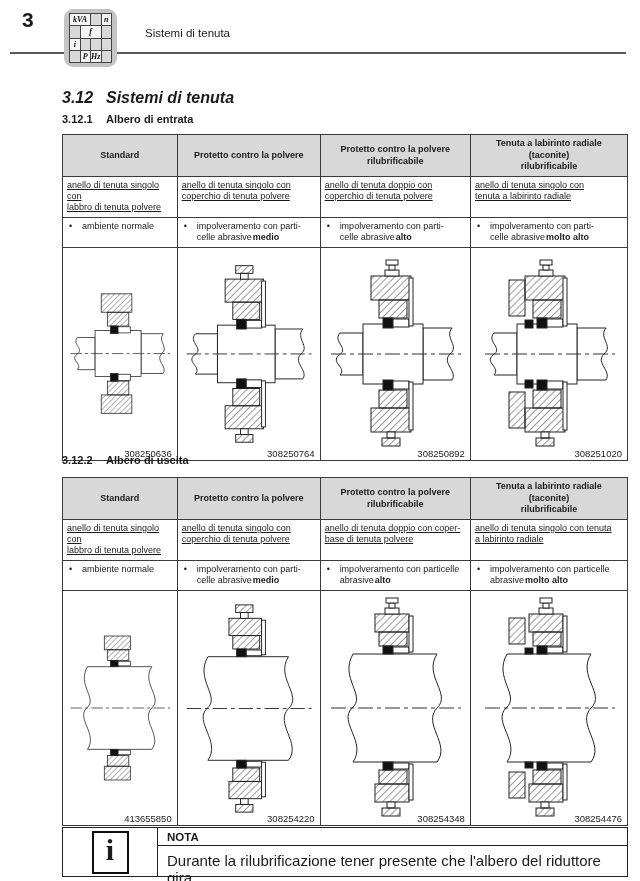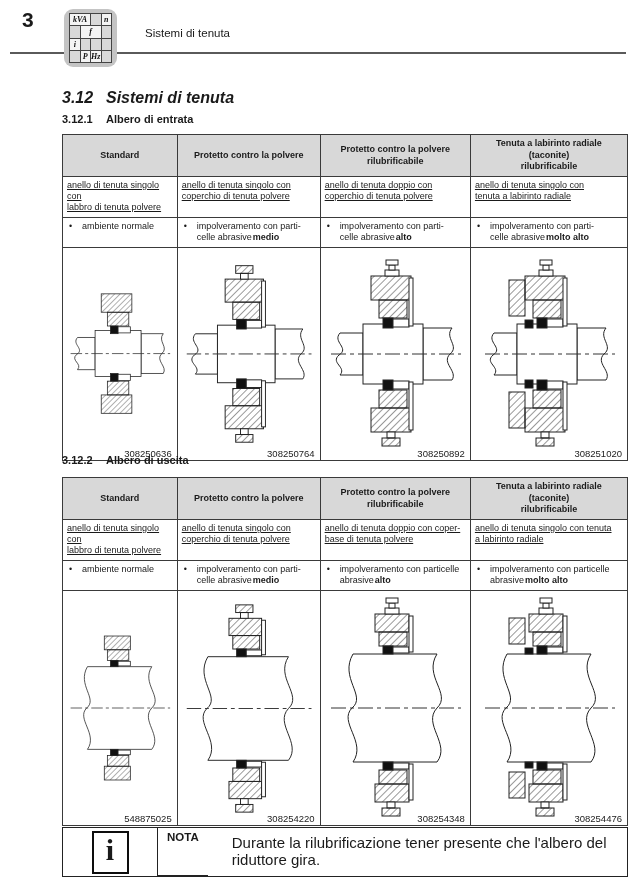--- a/index.html
+++ b/index.html
@@ -53,21 +53,21 @@
 
   
   .nota{position:absolute;left:62px;top:827px;width:566px;height:50px;
         border:1.5px solid #222;display:flex;box-sizing:border-box;}
   .nota-icon-cell{width:94px;flex:none;border-right:1.2px solid #222;
                   display:flex;align-items:center;justify-content:center;}
   .nota-icon-box{width:33px;height:39px;border:2.5px solid #0d0d0d;display:flex;
                  align-items:center;justify-content:center;}
   .nota-icon-box span{font-family:"Liberation Serif",serif;font-weight:bold;
                       font-size:30px;line-height:1;transform:translateY(-2px);}
-  .nota-right{flex:1;display:flex;flex-direction:row;min-width:0;gap:15px;}
+  .nota-right{flex:1;display:flex;flex-direction:column;min-width:0;}
   .nota-title{padding:3px 9px 2px 9px;font-size:11.5px;font-weight:bold;
               border-bottom:1.2px solid #222;}
   .nota-body{padding:6px 9px;font-size:15px;}
 </style>
 </head>
 <body>
 
 <div class="page">
 
   <div class="chapter-num">3</div>
@@ -370,21 +370,21 @@
                   <rect x="58" y="49" width="10" height="8" fill="#111"></rect>
                   <rect x="68" y="50" width="16" height="6" fill="#fff"></rect>
                   <rect x="54" y="173" width="28" height="14" fill="url(#hz4)"></rect>
                   <rect x="50" y="187" width="34" height="18" fill="url(#hz4)"></rect>
                   <rect x="58" y="165" width="10" height="8" fill="#111"></rect>
                   <rect x="68" y="166" width="16" height="6" fill="#fff"></rect>
                   <line x1="6" y1="111" x2="136" y2="111" stroke="#333" stroke-width="1" stroke-dasharray="15 4 4 4"></line>
                 </g>
               </svg>
             </div>
-            <span class="part-number">548875025</span>
+            <span class="part-number">413655850</span>
           </td>
       <td>
             <div class="drawing">
               <svg viewBox="0 0 140 222" width="140" height="222" style="max-width:96%;height:auto">
                 <defs>
                   <pattern id="hz5" width="5" height="5" patternUnits="userSpaceOnUse" patternTransform="rotate(45)">
                     <line x1="0" y1="0" x2="0" y2="5" stroke="#333" stroke-width="1"></line>
                   </pattern>
                 </defs>
                 <g fill="none" stroke="#222" stroke-width="1">

